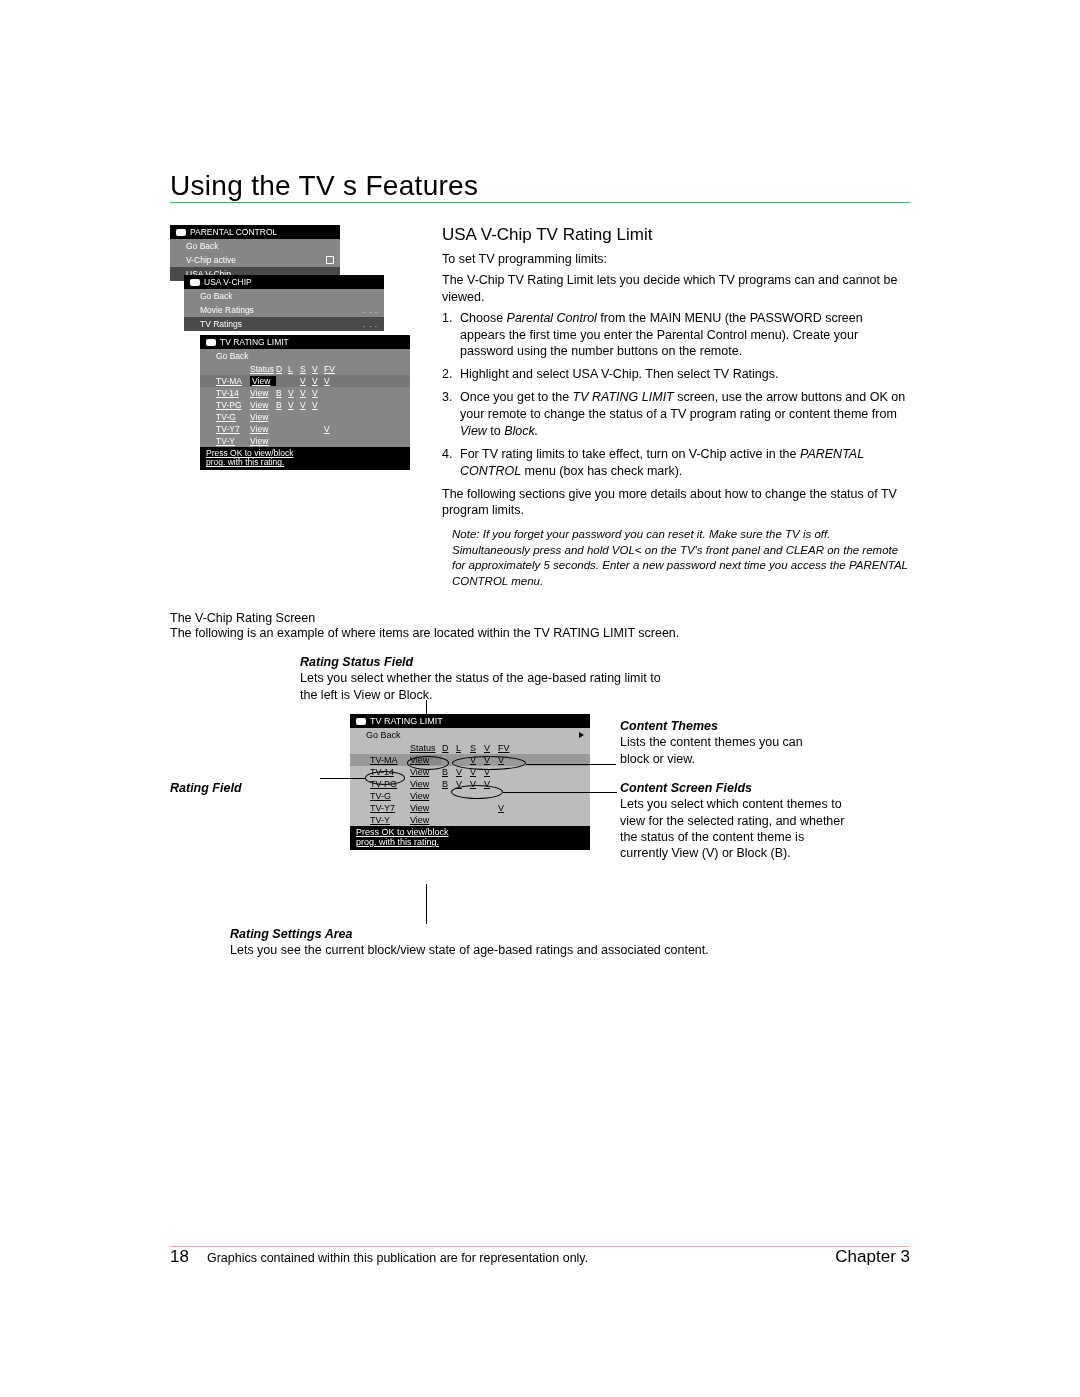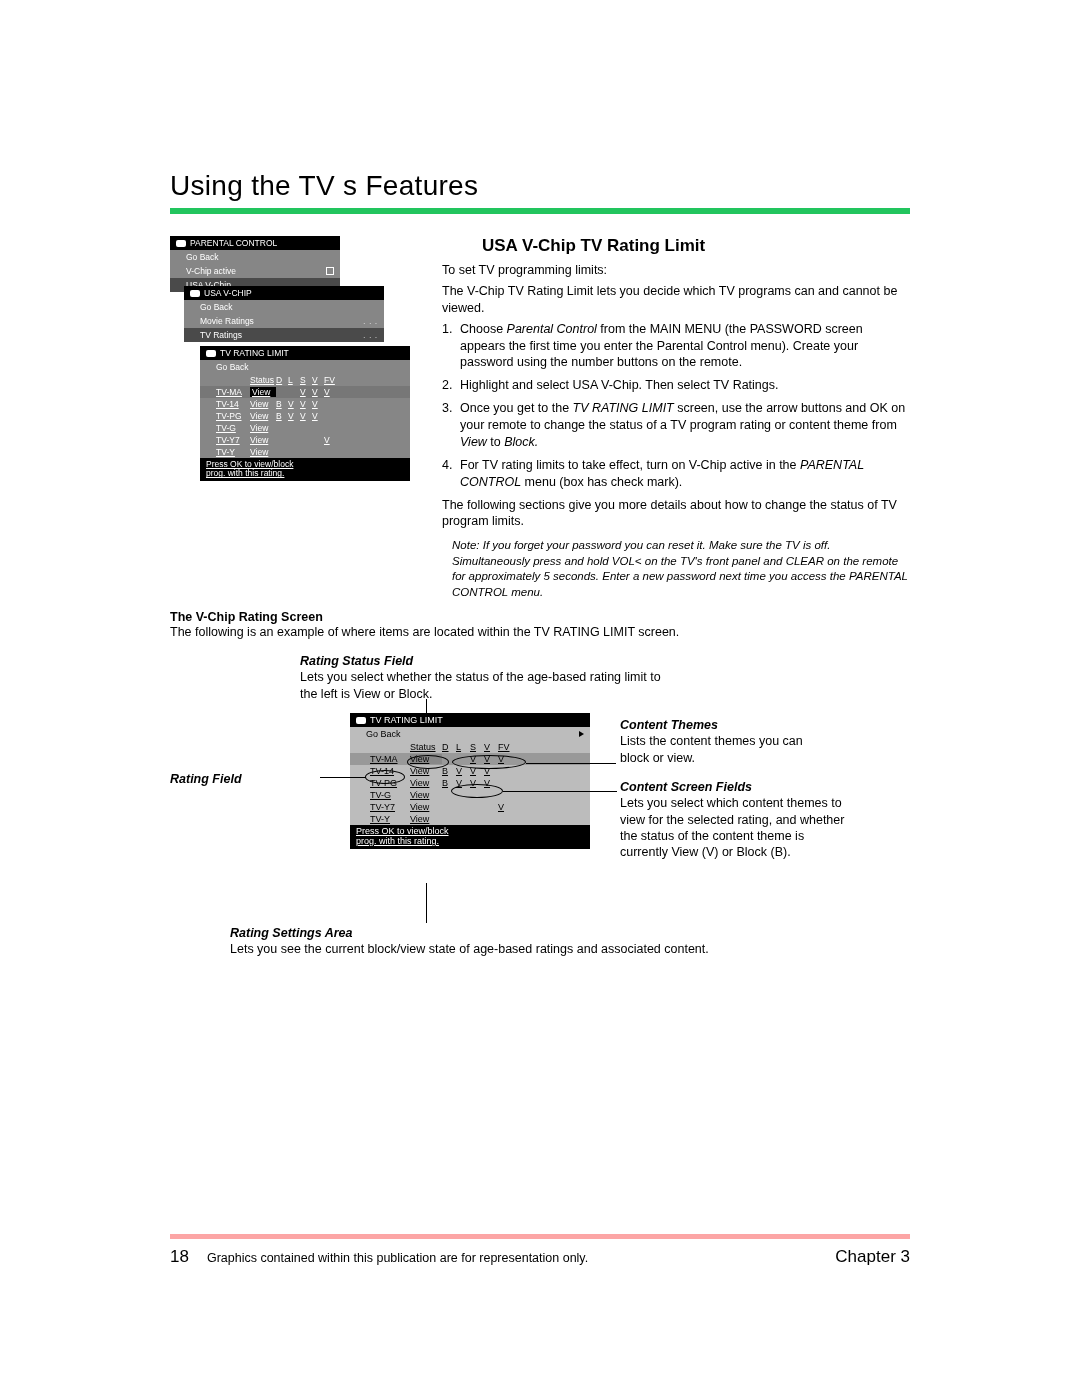--- a/index.html
+++ b/index.html
@@ -1,28 +1,28 @@
 <!DOCTYPE html>
 <html><head>
 <meta charset="utf-8">
 <style>
   * { box-sizing: border-box; margin: 0; padding: 0; }
   body { font-family: Arial, Helvetica, sans-serif; background: #fff; width: 1080px; height: 1397px; position: relative; color: #000; }
   .page { padding: 170px 170px 0 170px; }
-  .title { font-size: 28px; font-weight: 300; border-bottom: 6px solid #22c55e; padding-bottom: 6px; margin-bottom: 22px; letter-spacing: 0.3px; }
+  .title { font-size: 28px; font-weight: 300; border-bottom: 1px solid #22c55e; margin-bottom: 22px; letter-spacing: 0.3px; }
   .two-col { display: flex; gap: 22px; }
   .left-col { flex: 0 0 250px; }
   .right-col { flex: 1; }
-  .section-h { font-size: 17px; font-weight: 700; margin-bottom: 6px; margin-left: 40px; }
+  .section-h { font-size: 17px; font-weight: 400; margin-bottom: 6px; }
   p { font-size: 12.5px; line-height: 1.35; margin-bottom: 4px; }
   ol { margin-left: 14px; font-size: 12.5px; line-height: 1.35; }
   ol li { margin-bottom: 6px; padding-left: 4px; }
   .ital { font-style: italic; }
   .note { font-style: italic; font-size: 11.5px; line-height: 1.35; margin: 8px 0 8px 10px; }
-  .sub-h { font-size: 12.5px; font-weight: 700; margin-top: 2px; }
+  .sub-h { font-size: 12.5px; font-weight: 400; margin-top: 14px; }
   .body-txt { font-size: 12.5px; line-height: 1.35; }
 
   
   .stack { position: relative; width: 250px; height: 300px; }
   .menu { position: absolute; font-size: 8.5px; color: #fff; }
   .m-header { background: #000; padding: 2px 6px; display: flex; align-items: center; gap: 4px; }
   .m-body { background: #868686; }
   .m-row { padding: 2px 6px 2px 16px; display: flex; justify-content: space-between; align-items: center; }
   .m-row.dark { background: #4a4a4a; }
   .m-hl { background: #000; color: #fff; padding: 0 2px; display: inline-block; }
@@ -43,21 +43,21 @@
   .diag-menu { position: absolute; left: 180px; top: 60px; width: 240px; font-size: 9px; color:#fff; }
   .diag-menu .m-body { background:#bcbcbc; color:#000; }
   .diag-menu .rt { grid-template-columns: 40px 32px 14px 14px 14px 14px 16px; padding-left: 20px; font-size:9px; }
   .diag-menu .m-header { font-size:9px; }
   .diag-menu .m-foot { font-size:9px; }
   .callout { position: absolute; font-size: 12.5px; line-height: 1.3; }
   .callout .bi { font-weight: bold; font-style: italic; }
   .line { position: absolute; background:#000; }
   .ellipse { position:absolute; border:1.5px solid #000; border-radius:50%; }
 
-  .footer { position:absolute; left:170px; right:170px; bottom:130px; border-top:5px solid #fca5a5; padding-top:8px; display:flex; align-items:baseline; gap:18px; font-size:12.5px; }
+  .footer { position:absolute; left:170px; right:170px; bottom:130px; border-top:1px solid #fca5a5; display:flex; align-items:baseline; gap:18px; font-size:12.5px; }
   .footer .pn { font-size:17px; }
   .footer .ch { font-size:17px; margin-left:auto; }
 
   .tri { display:inline-block; width:0; height:0; border-top:3px solid transparent; border-bottom:3px solid transparent; border-left:5px solid #fff; vertical-align:middle; }
   .tri-b { border-left-color:#000; }
   .rca-icon { display:inline-block; width:10px; height:7px; background:#fff; border-radius:2px; position:relative; }
 </style>
 </head>
 <body>
 
@@ -291,21 +291,21 @@
         <div>Press OK to view/block</div>
           <div>prog. with this rating.</div>
       </div>
     </div>
 
     <div class="ellipse" style="left:237px; top:102px; width:42px; height:14px"></div>
     <div class="ellipse" style="left:195px; top:117px; width:40px; height:14px"></div>
     <div class="ellipse" style="left:282px; top:102px; width:74px; height:14px"></div>
     <div class="ellipse" style="left:281px; top:131px; width:52px; height:14px"></div>
 
-    <div class="callout" style="left:0; top:118px; width:160px">
+    <div class="callout" style="left:0; top:126px; width:160px">
       <div class="bi">Rating Field</div>
     </div>
     <div class="line" style="left:150px; top:124px; width:46px; height:1px"></div>
 
     <div class="callout" style="left:450px; top:64px; width:210px">
       <div class="bi">Content Themes</div>
       <div>Lists the content themes you can block or view.</div>
     </div>
     <div class="line" style="left:356px; top:110px; width:90px; height:1px"></div>
 

